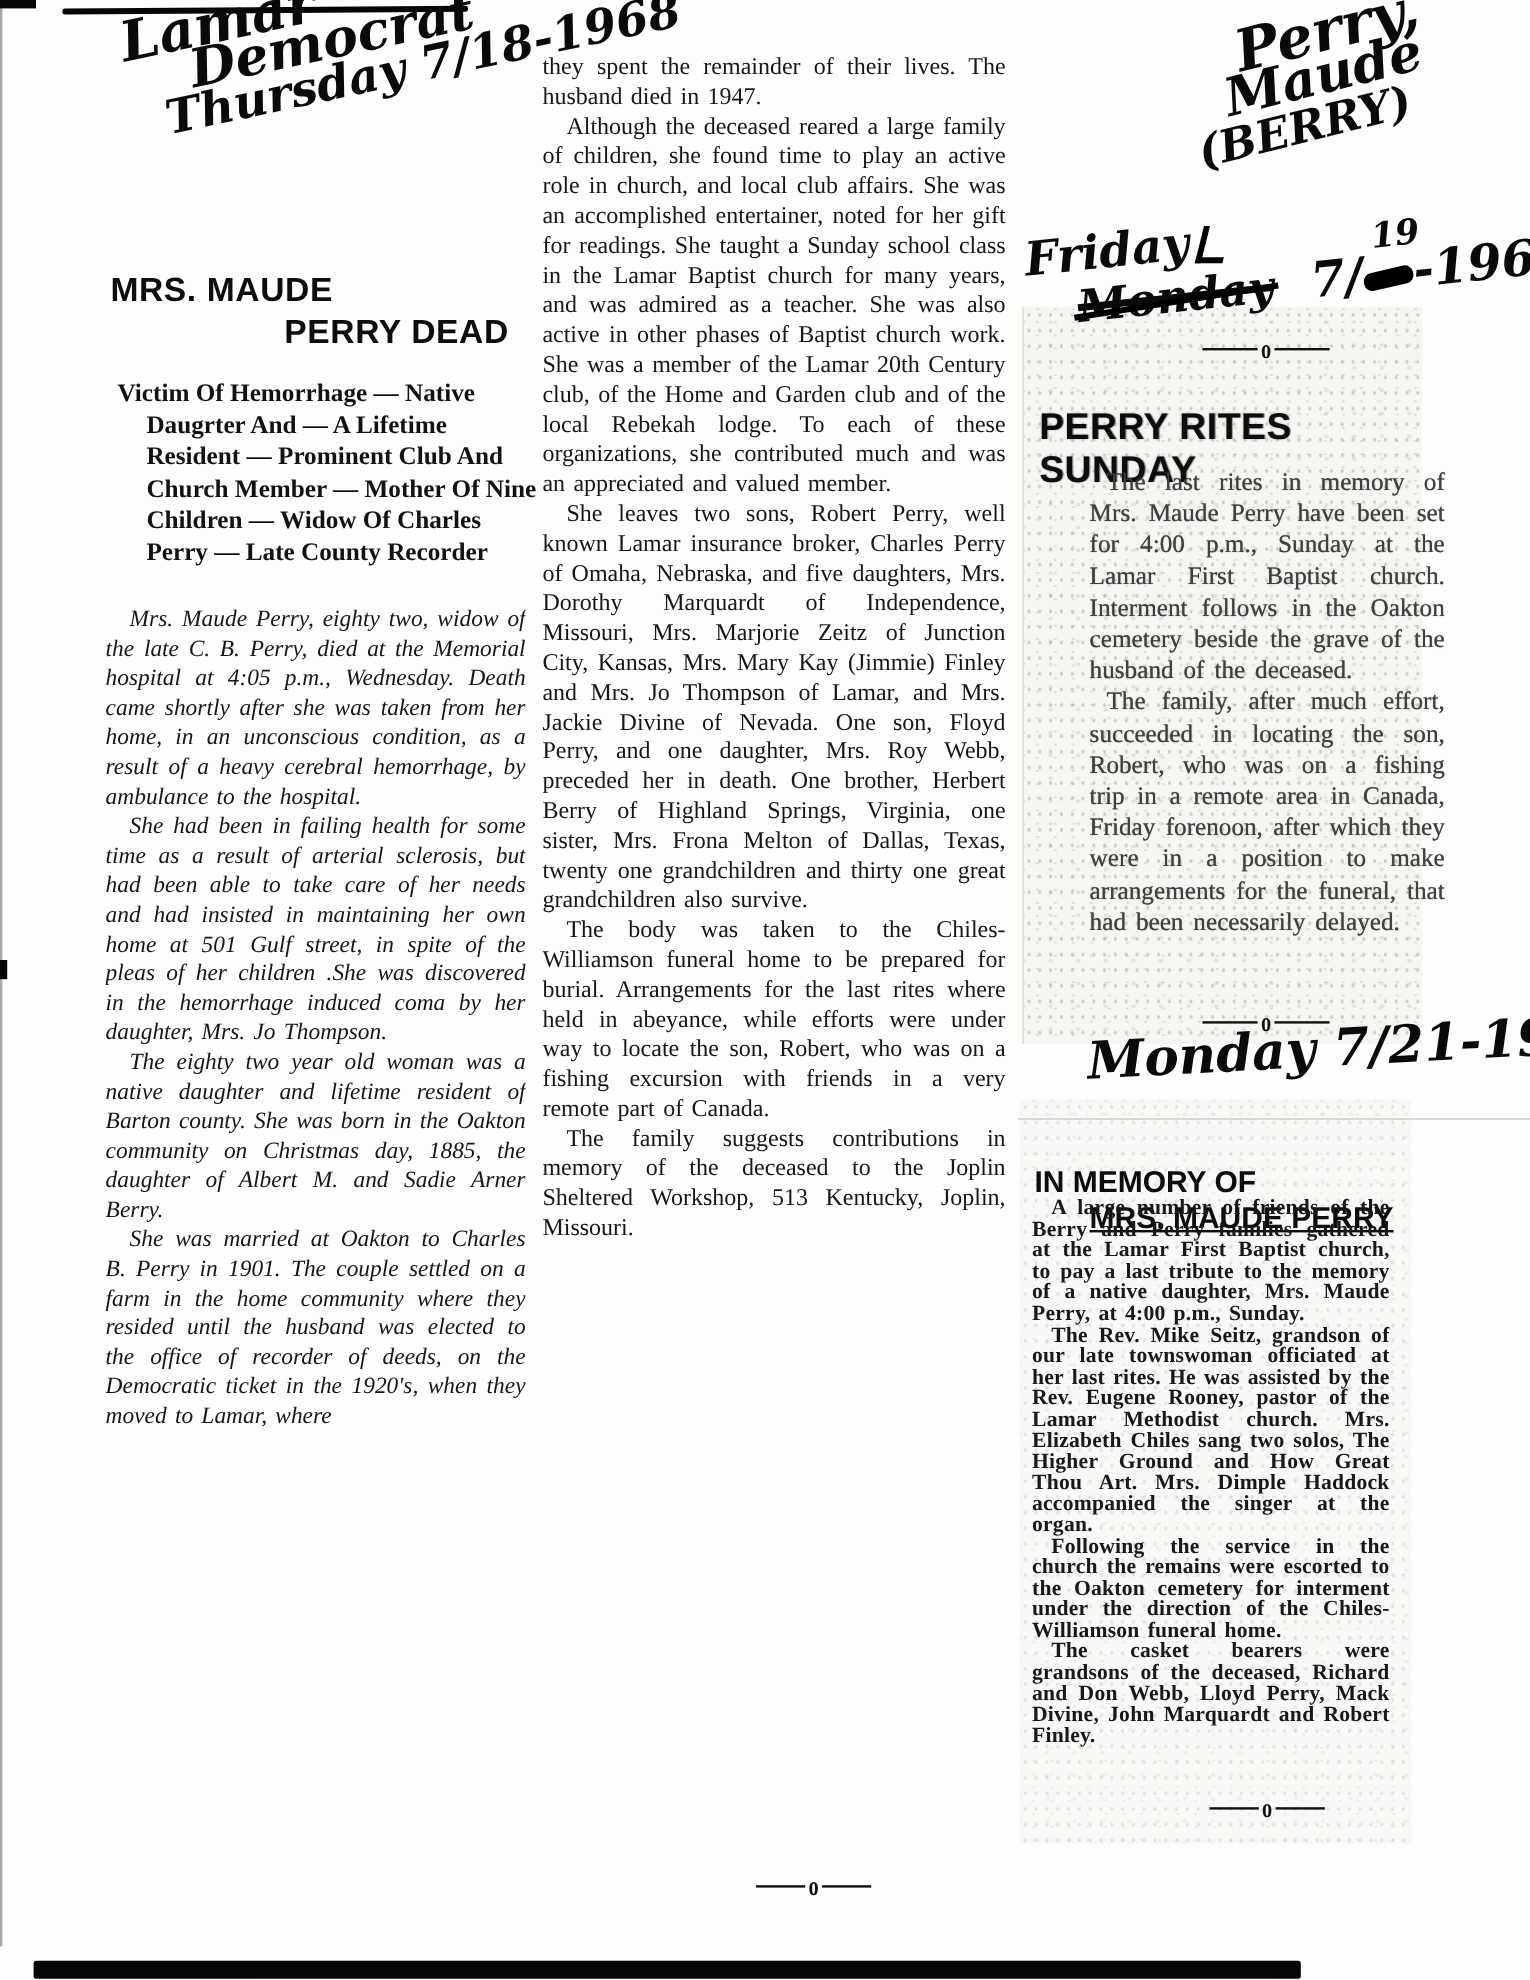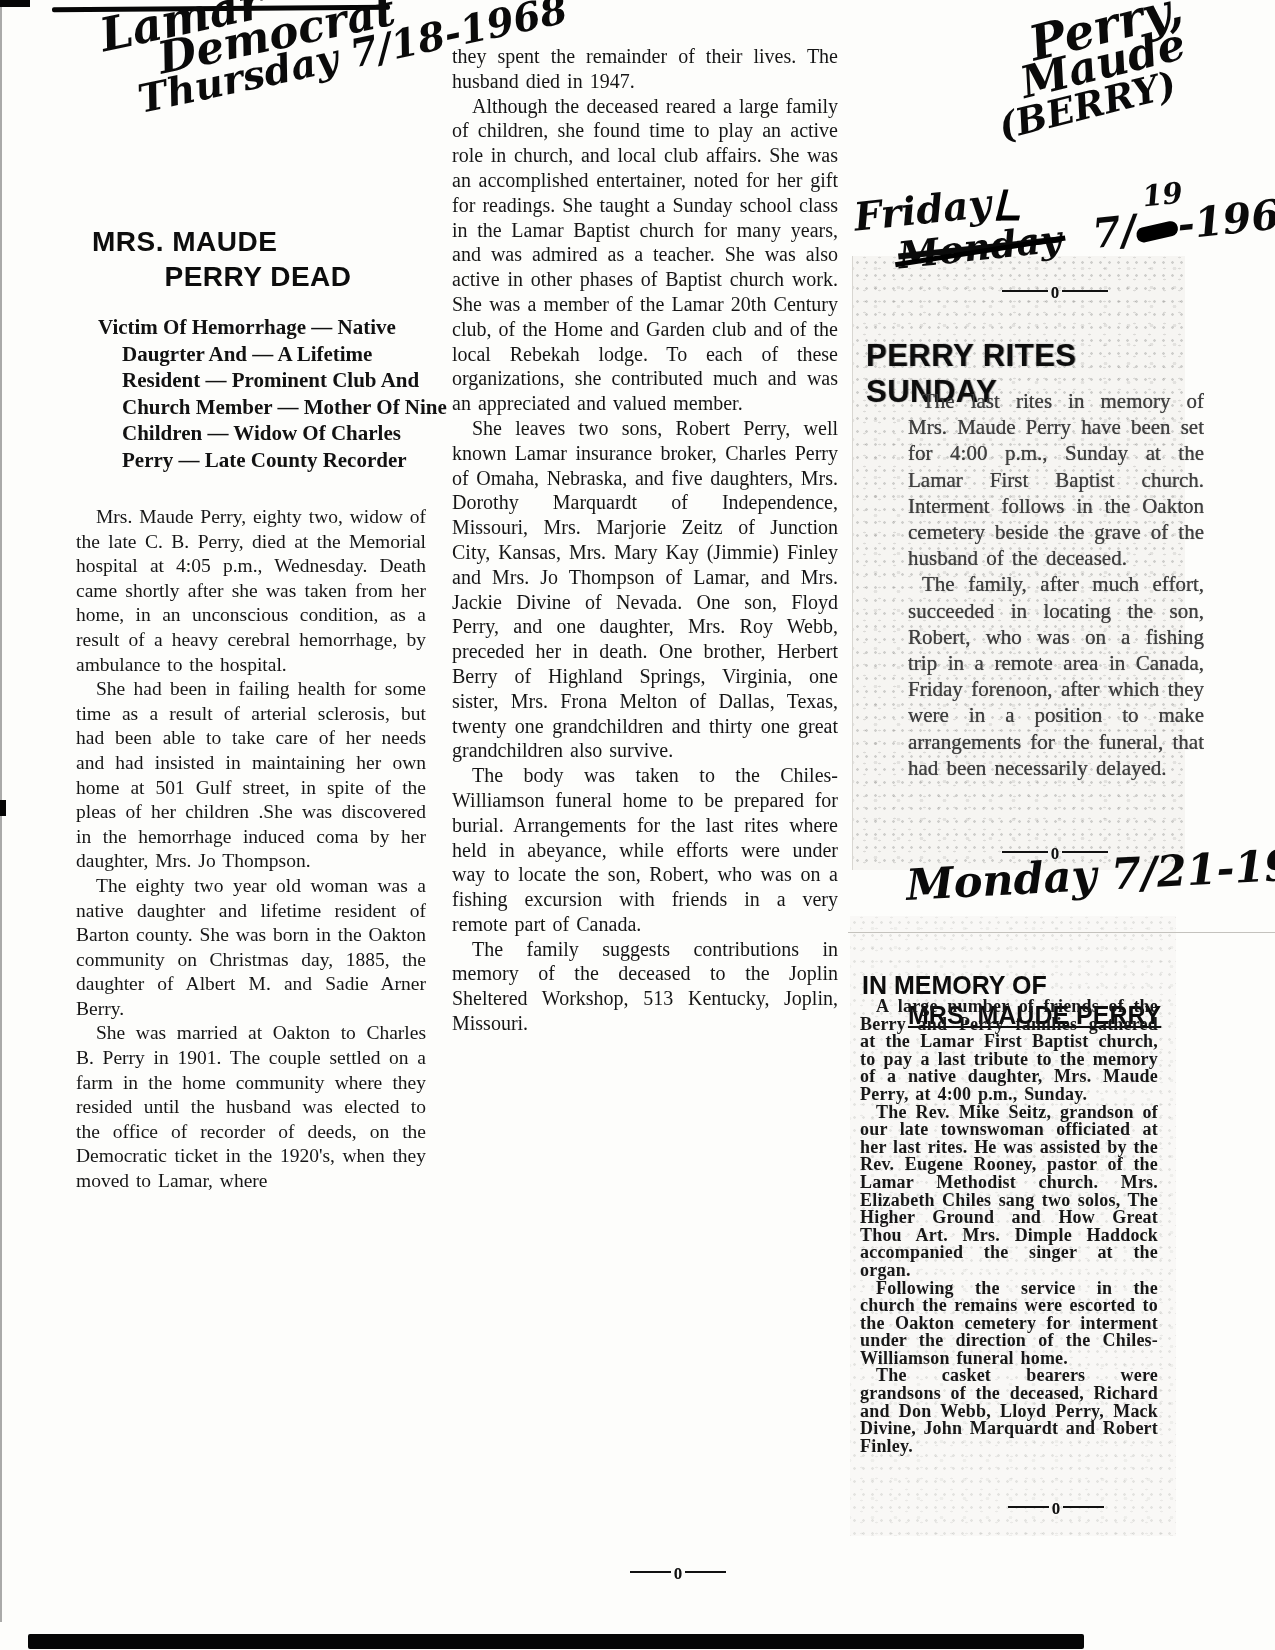--- a/index.html
+++ b/index.html
@@ -53,31 +53,31 @@
     background:#000;transform:rotate(-3deg);}
   .hw-date{font-size:41px;margin-left:26px;}
   .scribble-wrap{position:relative;display:inline-block;}
   .scribble{display:inline-block;width:42px;height:15px;background:#000;border-radius:7px;
     transform:rotate(-7deg);vertical-align:2px;}
   .fix-day{position:absolute;top:-26px;left:10px;font-size:29px;font-style:italic;font-weight:bold;}
   #hw-memorial{left:905px;top:864px;transform:rotate(-3deg);transform-origin:left top;font-size:43px;}
   
   .headline{position:absolute;font-family:"Liberation Sans",sans-serif;font-weight:bold;color:#0d0d0d;margin-top:40px;}
   #obit-headline{left:92px;top:186px;width:332px;font-size:28px;letter-spacing:.5px;line-height:1.15;}
-  #obit-headline .h2{text-align:center;margin-top:3px;}
+  #obit-headline .h2{text-align:right;margin-top:3px;}
   #obit-deck{
     position:absolute;left:98px;top:270px;width:332px;
     font-family:Liberation Serif, serif;font-weight:bold;font-size:21px;line-height:26.5px;
     padding-left:24px;text-indent:-24px;color:#121212;margin-top:44px;
   }
   .bodycol{position:absolute;text-align:justify;overflow:hidden;}
   .bodycol p{margin:0;padding:0;}
   .bodycol p.indent{text-indent:20px;}
-  #obit-col1{left:76px;top:505px;width:350px;height:930px;
-    font-size:19.5px;line-height:24.6px;word-spacing:2px;}
+  #obit-col1{left:88px;top:505px;width:350px;height:930px;
+    font-size:19.5px;line-height:24.6px;word-spacing:2px;font-style:italic;}
   #obit-col2{left:452px;top:44px;width:386px;height:1520px;
     font-size:20px;line-height:24.8px;word-spacing:2px;}
   
   #rites-headline{left:866px;top:298px;width:304px;font-size:31px;letter-spacing:.5px;
     text-shadow:1px 0 0 rgba(0,0,0,.35),0 0 2px rgba(0,0,0,.25);}
   #rites-body{left:908px;top:388px;width:296px;height:452px;
     font-size:21px;line-height:26.2px;word-spacing:3px;color:#404040;
     text-shadow:0 0 .7px rgba(0,0,0,.7);}
   #rites-body p.indent{text-indent:14px;}
   

